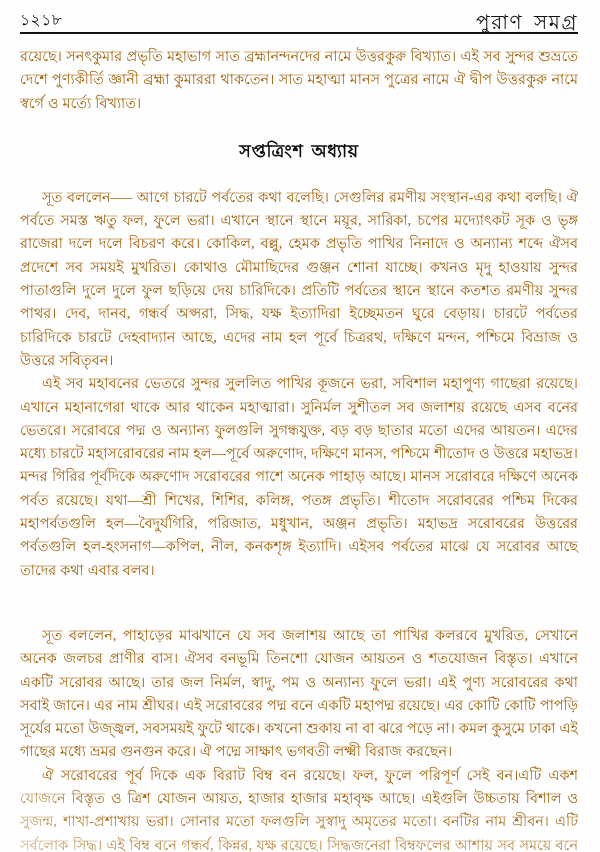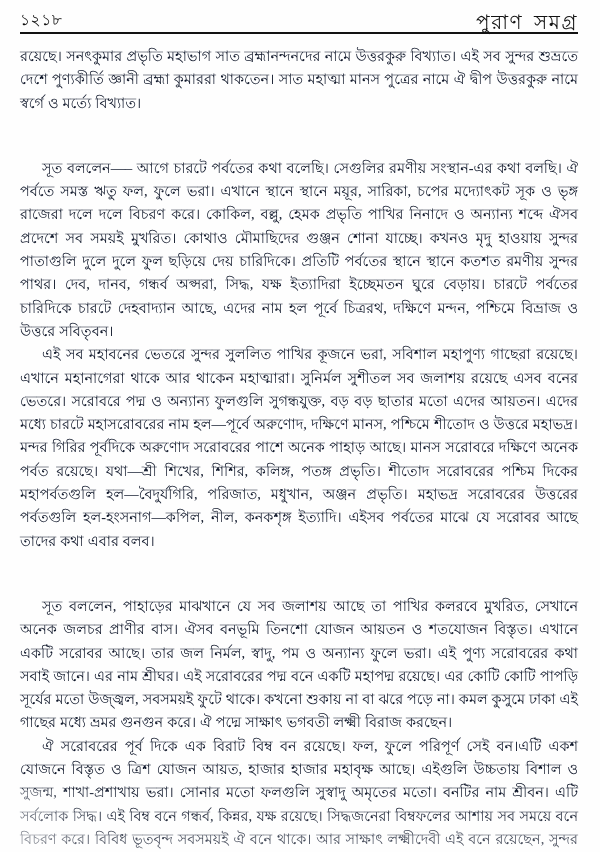--- a/index.html
+++ b/index.html
@@ -70,21 +70,21 @@
   }
 
   p.para {
     margin: 0;
     padding: 0;
     font-size: 14.4px;
     line-height: 23.3px;
     text-align: justify;
     text-justify: inter-word;
     word-spacing: 0.4px;
-    color: #0f172a;
+    color: #a16207;
     -webkit-hyphens: none;
     hyphens: none;
   }
   p.para.indent { text-indent: 22px; }
   p.para.flush  { text-indent: 0; }
 
   
   h2.chapter {
     margin: 0;
     padding: 0;
@@ -134,20 +134,21 @@
     <div class="head-title">পুরাণ সমগ্র</div>
     <div class="rule"></div>
   </div>
 
   <div class="body-col">
 
     <p class="para flush">রয়েছে। সনৎকুমার প্রভৃতি মহাভাগ সাত ব্রহ্মানন্দনদের নামে উত্তরকুরু বিখ্যাত। এই সব সুন্দর শুভ্রতে দেশে পুণ্যকীর্তি জ্ঞানী ব্রহ্মা কুমাররা থাকতেন। সাত মহাত্মা মানস পুত্রের নামে ঐ দ্বীপ উত্তরকুরু নামে স্বর্গে ও মর্ত্যে বিখ্যাত।</p>
 
     <div class="gap-before-head"></div>
 
+    <h2 class="chapter">সপ্তত্রিংশ অধ্যায়</h2>
 
     <div class="gap-after-head"></div>
 
     <p class="para indent">সূত বললেন—– আগে চারটে পর্বতের কথা বলেছি। সেগুলির রমণীয় সংস্থান-এর কথা বলছি। ঐ পর্বতে সমস্ত ঋতু ফল, ফুলে ভরা। এখানে স্থানে স্থানে ময়ূর, সারিকা, চপের মদ্যোৎকট সূক ও ভৃঙ্গ রাজেরা দলে দলে বিচরণ করে। কোকিল, বল্লু, হেমক প্রভৃতি পাখির নিনাদে ও অন্যান্য শব্দে ঐসব প্রদেশে সব সময়ই মুখরিত। কোথাও মৌমাছিদের গুঞ্জন শোনা যাচ্ছে। কখনও মৃদু হাওয়ায় সুন্দর পাতাগুলি দুলে দুলে ফুল ছড়িয়ে দেয় চারিদিকে। প্রতিটি পর্বতের স্থানে স্থানে কতশত রমণীয় সুন্দর পাথর। দেব, দানব, গন্ধর্ব অপ্সরা, সিদ্ধ, যক্ষ ইত্যাদিরা ইচ্ছেমতন ঘুরে বেড়ায়। চারটে পর্বতের চারিদিকে চারটে দেহবাদ্যান আছে, এদের নাম হল পূর্বে চিত্ররথ, দক্ষিণে মন্দন, পশ্চিমে বিভ্রাজ ও উত্তরে সবিতৃবন।</p>
 
     <p class="para indent">এই সব মহাবনের ভেতরে সুন্দর সুললিত পাখির কূজনে ভরা, সবিশাল মহাপুণ্য গাছেরা রয়েছে। এখানে মহানাগেরা থাকে আর থাকেন মহাত্মারা। সুনির্মল সুশীতল সব জলাশয় রয়েছে এসব বনের ভেতরে। সরোবরে পদ্ম ও অন্যান্য ফুলগুলি সুগন্ধযুক্ত, বড় বড় ছাতার মতো এদের আয়তন। এদের মধ্যে চারটে মহাসরোবরের নাম হল—পূর্বে অরুণোদ, দক্ষিণে মানস, পশ্চিমে শীতোদ ও উত্তরে মহাভদ্র। মন্দর গিরির পূর্বদিকে অরুণোদ সরোবরের পাশে অনেক পাহাড় আছে। মানস সরোবরে দক্ষিণে অনেক পর্বত রয়েছে। যথা—শ্রী শিখের, শিশির, কলিঙ্গ, পতঙ্গ প্রভৃতি। শীতোদ সরোবরের পশ্চিম দিকের মহাপর্বতগুলি হল—বৈদুর্যগিরি, পরিজাত, মধুখান, অঞ্জন প্রভৃতি। মহাভদ্র সরোবরের উত্তরের পর্বতগুলি হল-হংসনাগ—কপিল, নীল, কনকশৃঙ্গ ইত্যাদি। এইসব পর্বতের মাঝে যে সরোবর আছে তাদের কথা এবার বলব।</p>
 
     <div class="gap-before-head"></div>
 
 

